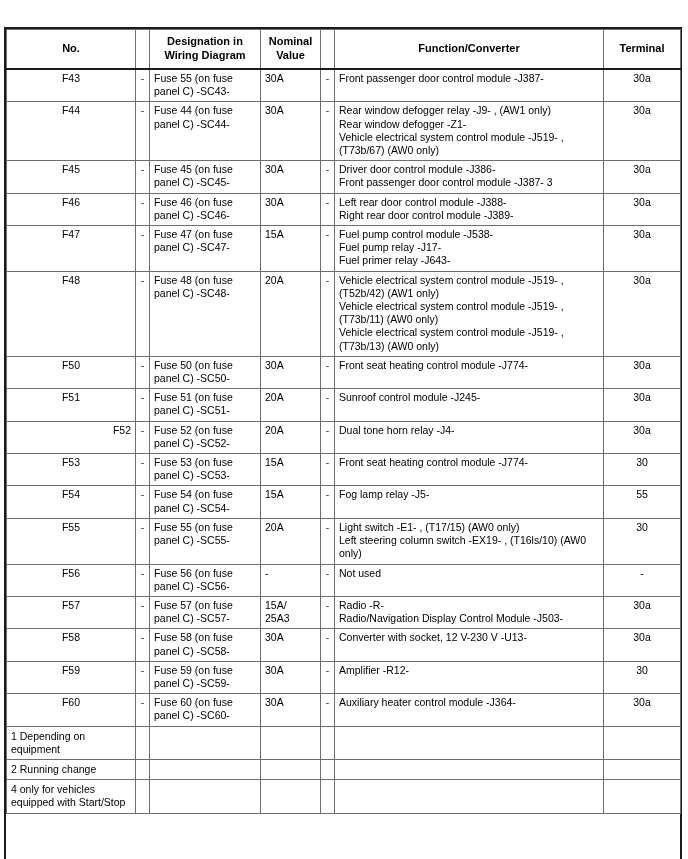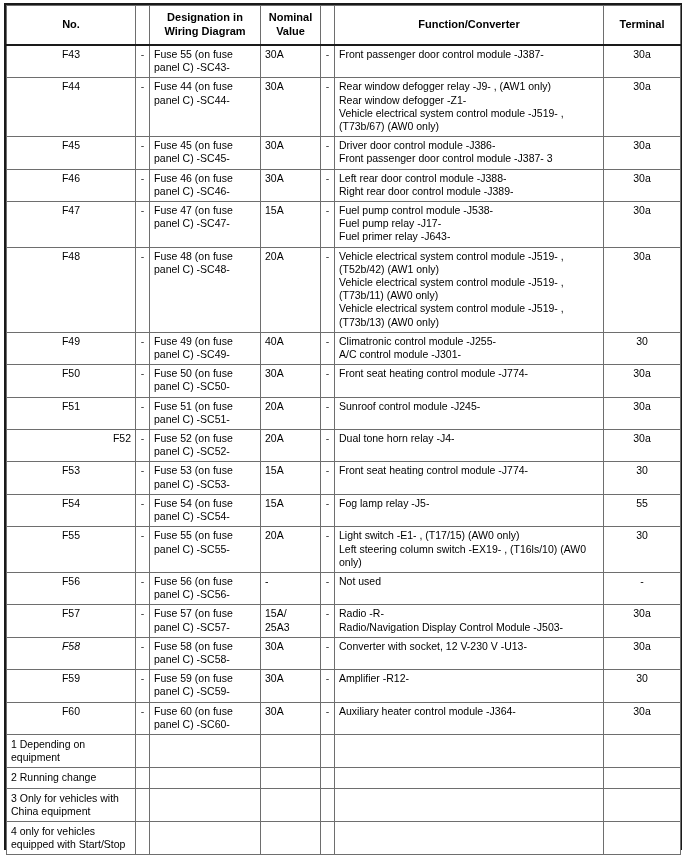--- a/index.html
+++ b/index.html
@@ -13,20 +13,21 @@
     font-family: "Liberation Sans", sans-serif;
     color: #000000;
     overflow: hidden;
   }
 
   #page {
     position: relative;
     width: 688px;
     height: 669px;
     box-sizing: border-box;
+    margin-top: 24px;
   }
 
   
   #fuse-table-frame {
     position: absolute;
     left: 4px;
     top: 3px;
     width: 678px;
     height: 847px;
     box-sizing: border-box;
@@ -221,35 +222,20 @@
               <span class="line">Vehicle electrical system control module -J519- ,</span>
               <span class="line">(T52b/42) (AW1 only)</span>
               <span class="line">Vehicle electrical system control module -J519- ,</span>
               <span class="line">(T73b/11) (AW0 only)</span>
               <span class="line">Vehicle electrical system control module -J519- ,</span>
               <span class="line">(T73b/13) (AW0 only)</span>
             </td>
             <td class="cell-terminal" style="white-space: pre-line;">30a</td>
           </tr>
           <tr>
-            <td class="cell-no" style="white-space: pre-line;">F49</td>
-            <td class="cell-dash" style="white-space: pre-line;">-</td>
-            <td class="cell-design">
-              <span class="line">Fuse 49 (on fuse</span>
-              <span class="line">panel C) -SC49-</span>
-            </td>
-            <td class="cell-nominal" style="white-space: pre-line;">40A</td>
-            <td class="cell-dash" style="white-space: pre-line;">-</td>
-            <td class="cell-function">
-              <span class="line">Climatronic control module -J255-</span>
-              <span class="line">A/C control module -J301-</span>
-            </td>
-            <td class="cell-terminal" style="white-space: pre-line;">30</td>
-          </tr>
-          <tr>
             <td class="cell-no" style="white-space: pre-line;">F50</td>
             <td class="cell-dash" style="white-space: pre-line;">-</td>
             <td class="cell-design">
               <span class="line">Fuse 50 (on fuse</span>
               <span class="line">panel C) -SC50-</span>
             </td>
             <td class="cell-nominal" style="white-space: pre-line;">30A</td>
             <td class="cell-dash" style="white-space: pre-line;">-</td>
             <td class="cell-function">
               <span class="line">Front seat heating control module -J774-</span>
@@ -352,21 +338,21 @@
             <td class="cell-nominal" style="white-space: pre-line;">15A/
 25A3</td>
             <td class="cell-dash" style="white-space: pre-line;">-</td>
             <td class="cell-function">
               <span class="line">Radio -R-</span>
               <span class="line">Radio/Navigation Display Control Module -J503-</span>
             </td>
             <td class="cell-terminal" style="white-space: pre-line;">30a</td>
           </tr>
           <tr>
-            <td class="cell-no" style="white-space: pre-line; font-style: italic;">F58</td>
+            <td class="cell-no" style="white-space: pre-line;">F58</td>
             <td class="cell-dash" style="white-space: pre-line;">-</td>
             <td class="cell-design">
               <span class="line">Fuse 58 (on fuse</span>
               <span class="line">panel C) -SC58-</span>
             </td>
             <td class="cell-nominal" style="white-space: pre-line;">30A</td>
             <td class="cell-dash" style="white-space: pre-line;">-</td>
             <td class="cell-function">
               <span class="line">Converter with socket, 12 V-230 V -U13-</span>
             </td>
@@ -418,32 +404,20 @@
             </td>
             <td class="cell-blank">&nbsp;</td>
             <td class="cell-blank">&nbsp;</td>
             <td class="cell-blank">&nbsp;</td>
             <td class="cell-blank">&nbsp;</td>
             <td class="cell-blank">&nbsp;</td>
             <td class="cell-blank">&nbsp;</td>
           </tr>
           <tr class="footnote-row">
             <td class="cell-footnote">
-              <span class="line">3 Only for vehicles with</span>
-              <span class="line">China equipment</span>
-            </td>
-            <td class="cell-blank">&nbsp;</td>
-            <td class="cell-blank">&nbsp;</td>
-            <td class="cell-blank">&nbsp;</td>
-            <td class="cell-blank">&nbsp;</td>
-            <td class="cell-blank">&nbsp;</td>
-            <td class="cell-blank">&nbsp;</td>
-          </tr>
-          <tr class="footnote-row">
-            <td class="cell-footnote">
               <span class="line">4 only for vehicles</span>
               <span class="line">equipped with Start/Stop</span>
             </td>
             <td class="cell-blank">&nbsp;</td>
             <td class="cell-blank">&nbsp;</td>
             <td class="cell-blank">&nbsp;</td>
             <td class="cell-blank">&nbsp;</td>
             <td class="cell-blank">&nbsp;</td>
             <td class="cell-blank">&nbsp;</td>
           </tr>

